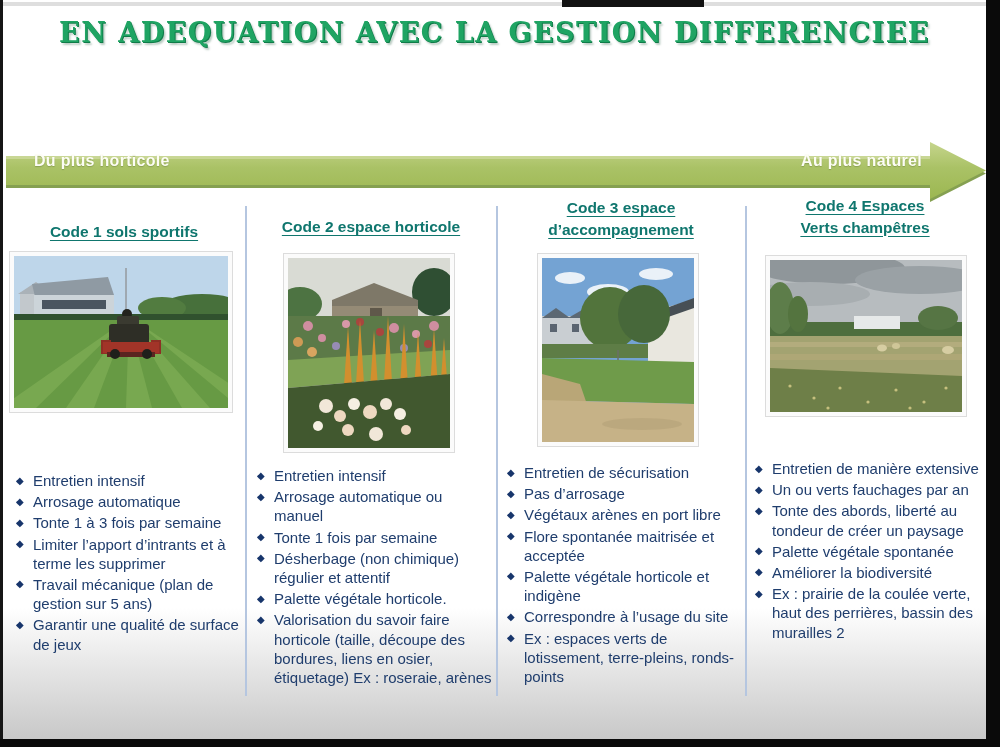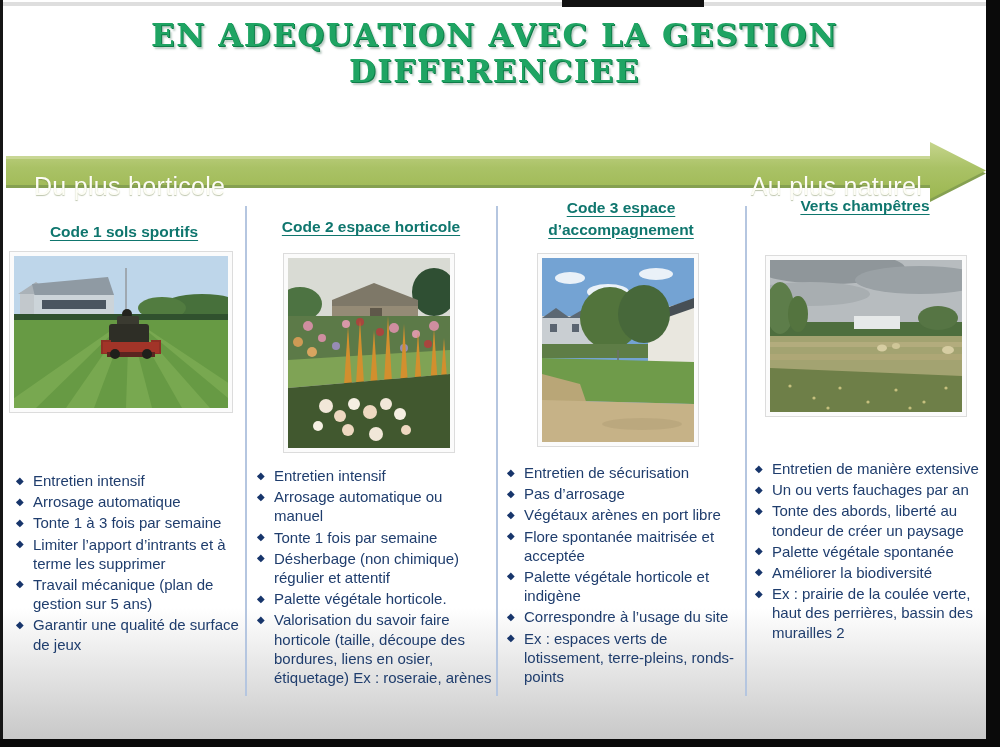--- a/index.html
+++ b/index.html
@@ -8,25 +8,25 @@
   
   .edge-left{position:absolute;left:0;top:0;width:3px;height:747px;background:#151515;}
   .edge-right{position:absolute;left:986px;top:0;width:14px;height:747px;background:#0a0a0a;}
   .edge-bottom{position:absolute;left:0;top:739px;width:1000px;height:8px;background:#0a0a0a;}
   .edge-topline{position:absolute;left:3px;top:2px;width:983px;height:4px;background:#dedede;}
   .edge-topnotch{position:absolute;left:562px;top:0;width:142px;height:7px;background:#121212;}
   .bottom-fade{position:absolute;left:3px;top:608px;width:983px;height:131px;
                background:linear-gradient(180deg, rgba(200,200,200,0) 0%, rgba(197,197,197,0.95) 100%);}
 
   .title{position:absolute;left:3px;top:17px;width:983px;text-align:center;
-         font-family:"DejaVu Serif", serif;font-weight:bold;font-size:31px;letter-spacing:1.5px;
+         font-family:"DejaVu Serif", serif;font-weight:bold;font-size:27px;letter-spacing:1.5px;
          color:#1fa463;text-shadow:1px 1px 0 #0f7c49, 2.5px 2.5px 2px rgba(100,140,120,0.45);}
 
   .arrow-svg{position:absolute;left:6px;top:139px;}
-  .arrow-label{position:absolute;top:172px;font-size:25px;font-weight:400;color:#fdfdf5;
+  .arrow-label{position:absolute;top:152px;font-size:16px;font-weight:700;color:#fdfdf5;
                letter-spacing:0.3px;text-shadow:0 1px 1px rgba(90,110,50,0.4);}
   .arrow-label.left{left:34px;}
   .arrow-label.right{right:78px;margin-left:20px;}
 
   .divider{position:absolute;top:206px;width:2px;height:490px;background:#b5c6e0;}
 
   .col-header{position:absolute;font-size:15.5px;font-weight:bold;color:#0f766e;
               text-align:center;line-height:1.4;}
   .col-header span{text-decoration:underline;text-underline-offset:3px;}
 
@@ -70,20 +70,21 @@
     <span>Code 1 sols sportifs</span>
   </div>
   <div class="col-header" style="left:250px;top:216px;width:242px">
     <span>Code 2 espace horticole</span>
   </div>
   <div class="col-header" style="left:500px;top:197px;width:242px">
     <span style="display:block">Code 3 espace</span>
     <span style="display:block">d’accompagnement</span>
   </div>
   <div class="col-header" style="left:748px;top:195px;width:234px">
+    <span style="display:block">Code 4 Espaces</span>
     <span style="display:block">Verts champêtres</span>
   </div>
 
   <div class="photo" style="left:10px;top:252px;width:214px;height:152px">
     <svg width="214" height="152" viewBox="0 0 214 152" aria-label="Sports pitch with striped mown turf, a red aerator-mower machine in the centre, a grandstand to the left and trees on the right under a blue sky">
       <rect x="0" y="0" width="214" height="152" fill="#bed6ea"></rect>
       <ellipse cx="188" cy="52" rx="42" ry="14" fill="#47703b"></ellipse>
       <ellipse cx="148" cy="52" rx="24" ry="11" fill="#527c40"></ellipse>
       <g>
         <rect x="6" y="36" width="30" height="26" fill="#c2c8cc"></rect>

